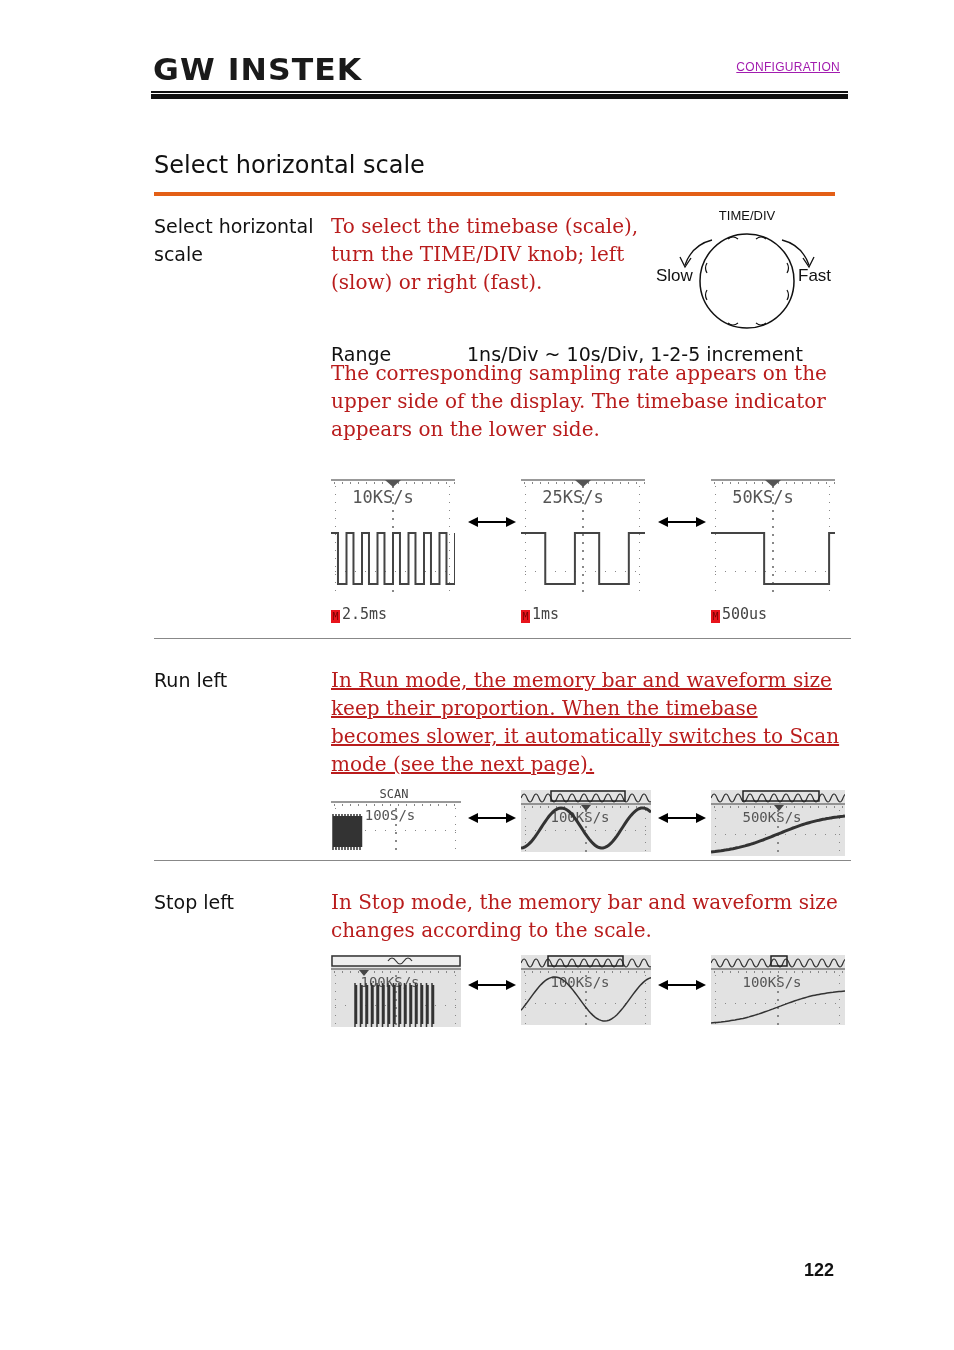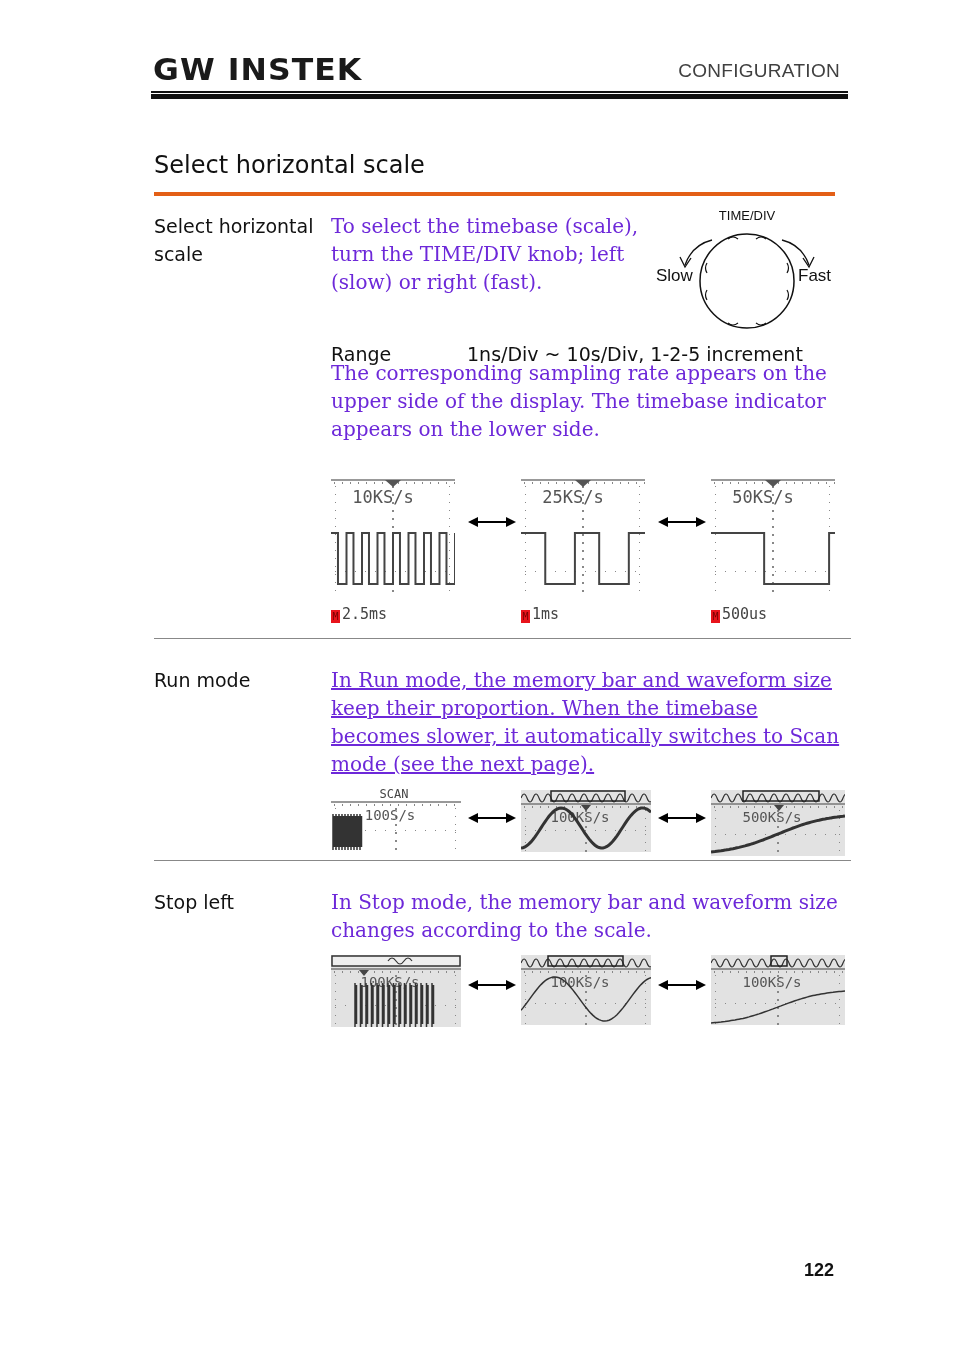--- a/index.html
+++ b/index.html
@@ -1,25 +1,25 @@
 <!DOCTYPE html>
 <html><head>
 <meta charset="utf-8">
 <style>
   html, body { margin: 0; padding: 0; background: #ffffff; }
   body { width: 954px; height: 1350px; position: relative; overflow: hidden; color: #111; }
   .abs { position: absolute; }
   .logo { left: 153px; top: 52px; font-family: "DejaVu Sans", sans-serif; font-weight: bold; font-size: 30px; letter-spacing: 1px; color: #1a1a1a; transform: scaleX(1.05); transform-origin: left; }
-  .section-name { right: 114px; top: 60px; font-family: "Liberation Sans", sans-serif; font-size: 19px; color: #404040; letter-spacing: 0.3px; }
+  .section-name { right: 114px; top: 60px; font-family: "Liberation Sans", sans-serif; font-size: 12px; color: #a21caf; letter-spacing: 0.3px; text-decoration: underline; }
   .rule-thin { left: 151px; top: 91px; width: 697px; height: 2px; background: #111; }
   .rule-thick { left: 151px; top: 94px; width: 697px; height: 5px; background: #111; }
   .page-title { left: 154px; top: 151px; font-family: "DejaVu Sans", sans-serif; font-size: 24px; font-weight: normal; color: #111; }
   .title-bar { left: 154px; top: 192px; width: 681px; height: 4px; background: #e35f16; }
   .label { left: 154px; font-family: "DejaVu Sans", sans-serif; font-size: 19px; line-height: 28px; color: #111; width: 165px; }
-  .body-text { left: 331px; font-family: "DejaVu Serif", serif; font-size: 20px; line-height: 28px; color: #6d28d9; }
+  .body-text { left: 331px; font-family: "DejaVu Serif", serif; font-size: 20px; line-height: 28px; color: #b91c1c; }
   .sans-text { font-family: "DejaVu Sans", sans-serif; font-size: 19px; color: #111; }
   .divider { left: 154px; width: 697px; height: 1px; background: #888; }
   .arrow { position: absolute; width: 48px; height: 16px; }
   .knob { left: 652px; top: 205px; width: 190px; height: 130px; }
   .page-num { right: 120px; top: 1260px; font-family: "Liberation Sans", sans-serif; font-weight: bold; font-size: 18px; }
   .scope-label { font-family: "DejaVu Sans Mono", monospace; fill: #555; }
   .tb-label { position: absolute; font-family: "DejaVu Sans Mono", monospace; font-size: 15px; color: #444; }
   .tb-label .m { display: inline-block; width: 9px; height: 13px; background: #e8141c; color: #700; font-size: 10px; line-height: 13px; text-align: center; margin-right: 2px; vertical-align: -1px; }
 </style>
 </head>
@@ -59,21 +59,21 @@
 
 <div class="abs sans-text" style="left:331px; top:343px;">Range</div>
 <div class="abs sans-text" style="left:467px; top:343px;">1ns/Div ~ 10s/Div, 1-2-5 increment</div>
 
 <div class="abs body-text" style="top:359px; width:500px;">The corresponding sampling rate appears on the upper side of the display. The timebase indicator appears on the lower side.</div>
 
 <div id="r1screens"></div>
 
 <div class="abs divider" style="top:638px;"></div>
 
-<div class="abs label" style="top:666px;">Run mode</div>
+<div class="abs label" style="top:666px;">Run left</div>
 <div class="abs body-text" style="top:666px; width:520px;text-decoration:underline;">In Run mode, the memory bar and waveform size keep their proportion. When the timebase becomes slower, it automatically switches to Scan mode (see the next page).</div>
 <div id="r2screens"></div>
 
 <div class="abs divider" style="top:860px;"></div>
 
 <div class="abs label" style="top:888px;">Stop left</div>
 <div class="abs body-text" style="top:888px; width:520px;">In Stop mode, the memory bar and waveform size changes according to the scale.</div>
 <div id="r3screens"></div>
 
 <div class="abs page-num">122</div>

